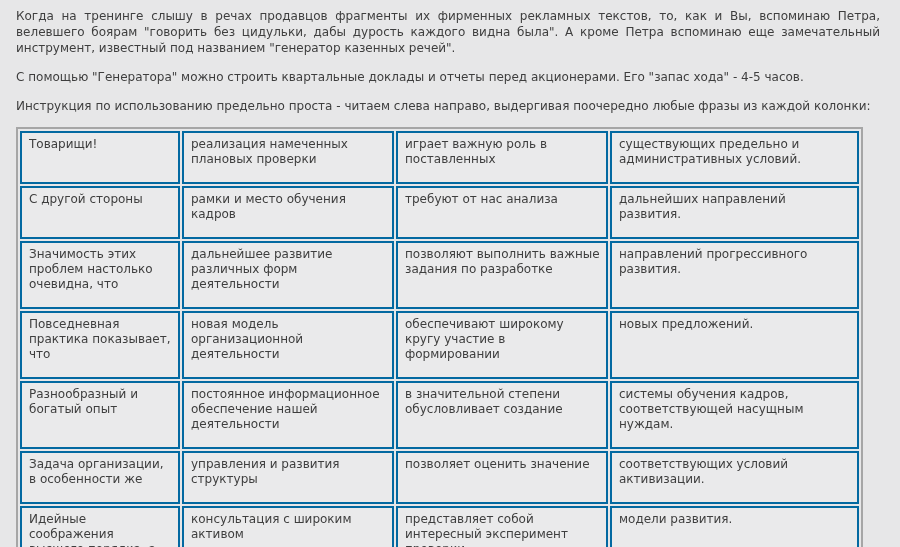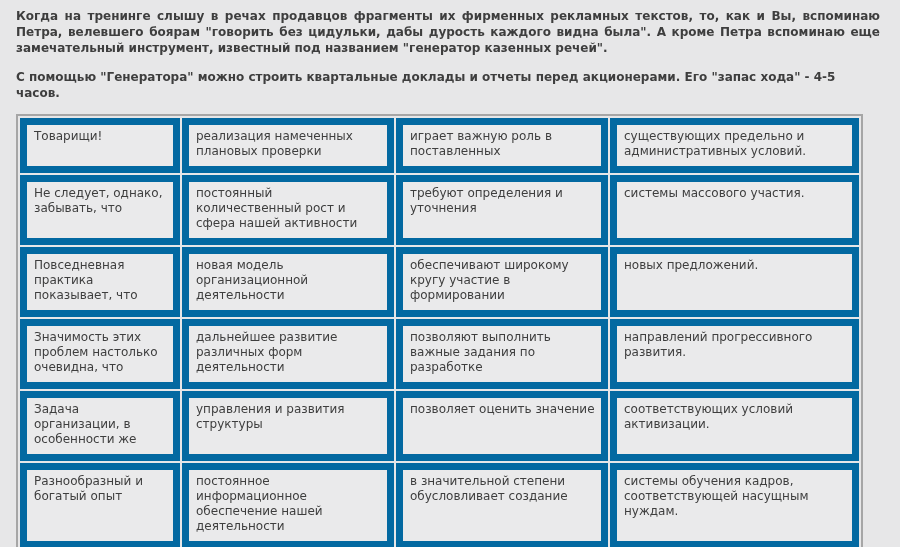--- a/index.html
+++ b/index.html
@@ -13,96 +13,96 @@
     background: #e7e7e8;
     color: #3e3e3e;
     font-family: "DejaVu Sans", "Liberation Sans", sans-serif;
     font-size: 12px;
     line-height: 16px;
     padding: 8px 16px;
     overflow: hidden;
   }
   p {
     margin: 0 4px 13px 0;
-    font-weight: bold;
   }
   p.justify {
     text-align: justify;
   }
   table.generator {
     border-collapse: separate;
     border-spacing: 2px;
     border: 2px solid #a6a6a6;
     table-layout: fixed;
     width: 845px;
     margin-top: 1px;
   }
   table.generator td {
-    border: 7px solid #0369a1;
+    border: 2px solid #0369a1;
     background: #eaeaeb;
     vertical-align: top;
-    padding: 4px 6px 7px 7px;
+    padding: 4px 6px 15px 7px;
     line-height: 15px;
     overflow: hidden;
   }
   col.c1 { width: 160px; }
   col.c2 { width: 212px; }
   col.c3 { width: 212px; }
   col.c4 { width: 249px; }
 </style>
 </head>
 <body>
 
 <div>
   <p class="justify">Когда на тренинге слышу в речах продавцов фрагменты их фирменных рекламных текстов, то, как и Вы, вспоминаю Петра, велевшего боярам "говорить без цидульки, дабы дурость каждого видна была". А кроме Петра вспоминаю еще замечательный инструмент, известный под названием "генератор казенных речей".</p>
   <p>С помощью "Генератора" можно строить квартальные доклады и отчеты перед акционерами. Его "запас хода" - 4-5 часов.</p>
+  <p>Инструкция по использованию предельно проста - читаем слева направо, выдергивая поочередно любые фразы из каждой колонки:</p>
 
   <table class="generator">
     <colgroup>
       <col class="c1">
         <col class="c2">
         <col class="c3">
         <col class="c4">
     </colgroup>
     <tbody>
         <tr>
           <td>Товарищи!</td>
           <td>реализация намеченных плановых проверки</td>
           <td>играет важную роль в поставленных</td>
           <td>существующих предельно и административных условий.</td>
         </tr>
         <tr>
-          <td>Не следует, однако, забывать, что</td>
-          <td>постоянный количественный рост и сфера нашей активности</td>
-          <td>требуют определения и уточнения</td>
-          <td>системы массового участия.</td>
+          <td>С другой стороны</td>
+          <td>рамки и место обучения кадров</td>
+          <td>требуют от нас анализа</td>
+          <td>дальнейших направлений развития.</td>
+        </tr>
+        <tr>
+          <td>Значимость этих проблем настолько очевидна, что</td>
+          <td>дальнейшее развитие различных форм деятельности</td>
+          <td>позволяют выполнить важные задания по разработке</td>
+          <td>направлений прогрессивного развития.</td>
         </tr>
         <tr>
           <td>Повседневная практика показывает, что</td>
           <td>новая модель организационной деятельности</td>
           <td>обеспечивают широкому кругу участие в формировании</td>
           <td>новых предложений.</td>
         </tr>
         <tr>
-          <td>Значимость этих проблем настолько очевидна, что</td>
-          <td>дальнейшее развитие различных форм деятельности</td>
-          <td>позволяют выполнить важные задания по разработке</td>
-          <td>направлений прогрессивного развития.</td>
+          <td>Разнообразный и богатый опыт</td>
+          <td>постоянное информационное обеспечение нашей деятельности</td>
+          <td>в значительной степени обусловливает создание</td>
+          <td>системы обучения кадров, соответствующей насущным нуждам.</td>
         </tr>
         <tr>
           <td>Задача организации, в особенности же</td>
           <td>управления и развития структуры</td>
           <td>позволяет оценить значение</td>
           <td>соответствующих условий активизации.</td>
-        </tr>
-        <tr>
-          <td>Разнообразный и богатый опыт</td>
-          <td>постоянное информационное обеспечение нашей деятельности</td>
-          <td>в значительной степени обусловливает создание</td>
-          <td>системы обучения кадров, соответствующей насущным нуждам.</td>
         </tr>
         <tr>
           <td>Идейные соображения высшего порядка, а также</td>
           <td>консультация с широким активом</td>
           <td>представляет собой интересный эксперимент проверки</td>
           <td>модели развития.</td>
         </tr>
       </tbody>
   </table>
 </div>

